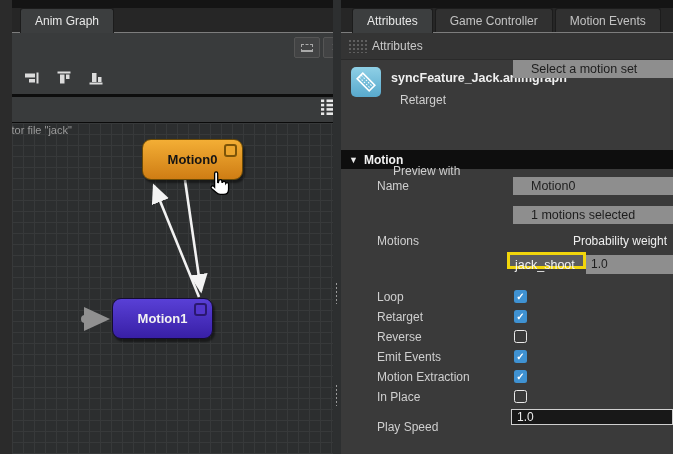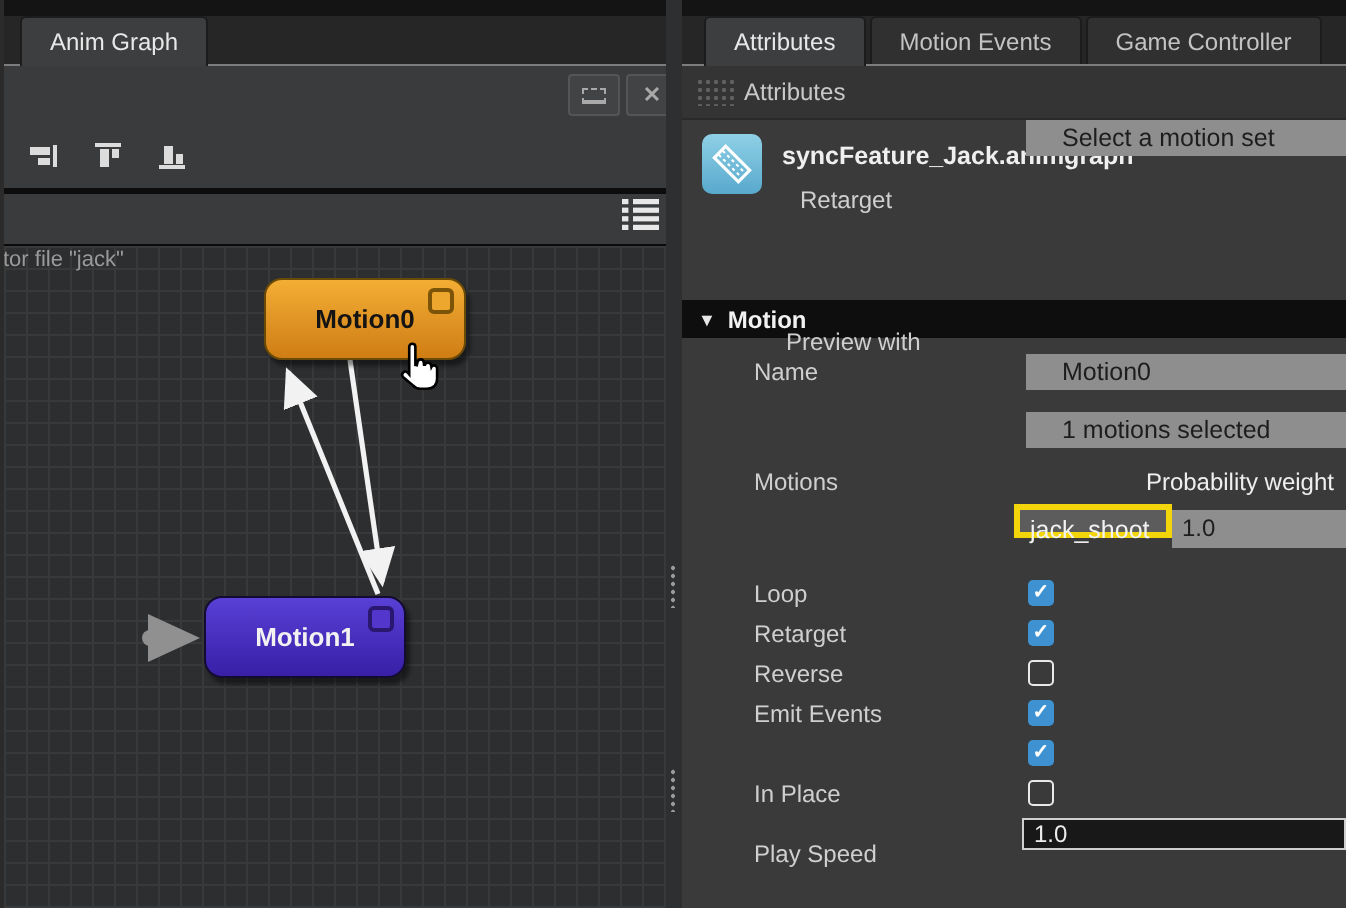--- a/index.html
+++ b/index.html
@@ -2,21 +2,21 @@
 <html style="--accent-blue: #3f92d2; --field-gray: #8e8e8e; --highlight-yellow: #f2d60b; --node-orange-top: #f3ae35; --node-orange-bottom: #cf7d14; --node-purple-top: #5940d6; --node-purple-bottom: #381fa6;"><head>
 <meta charset="utf-8">
 <style>
   * { box-sizing: border-box; margin: 0; padding: 0; }
   html,body { background:#1a1a1a; }
   body { font-family: "Liberation Sans", sans-serif; }
   .app { position:relative; width:673px; height:454px; background:#2b2b2b; overflow:hidden;
          color:#ccc; font-size:12px; }
 
   
-  .left-panel  { position:absolute; left:2px; top:0; width:333px; height:454px; background:#393b3c; }
+  .left-panel  { position:absolute; left:12px; top:0; width:333px; height:454px; background:#393b3c; }
   .splitter    { position:absolute; left:333px; top:0; width:8px; height:454px; background:#2d2f30; }
   .right-panel { position:absolute; left:341px; top:0; width:332px; height:454px; background:#4d7c0f;
                  display:flex; flex-direction:column; }
 
   .top-strip { height:8px; background:#141414; }
 
   
   .tabbar { height:25px; background:#262626; display:flex; align-items:flex-end;
             border-bottom:1px solid #7d7d7d; }
   .tab { height:24px; line-height:24px; padding:0 14px; margin-right:2px;
@@ -227,22 +227,22 @@
 
   <div class="splitter">
     <div class="split-grip" style="top:282px"></div>
     <div class="split-grip" style="top:384px"></div>
   </div>
 
   <div class="right-panel">
     <div class="top-strip"></div>
     <div class="tabbar">
       <div class="tab active">Attributes</div>
+      <div class="tab">Game Controller</div>
       <div class="tab">Motion Events</div>
-      <div class="tab">Game Controller</div>
     </div>
 
     <div class="rp-header">
       <span class="grip"></span>
       <span>Attributes</span>
     </div>
 
     <div class="rp-content">
 
       <div class="file-block">
@@ -302,20 +302,21 @@
     <span class="checkbox unchecked"></span>
   </div>
 
   <div class="cb-row">
     <span class="cb-label">Emit Events</span>
     <span class="checkbox checked"></span>
   </div>
 
 
   <div class="cb-row">
+    <span class="cb-label">Motion Extraction</span>
     <span class="checkbox checked"></span>
   </div>
 
   <div class="cb-row">
     <span class="cb-label">In Place</span>
     <span class="checkbox unchecked"></span>
   </div>
 </div>
 
       <div class="ps-row">

